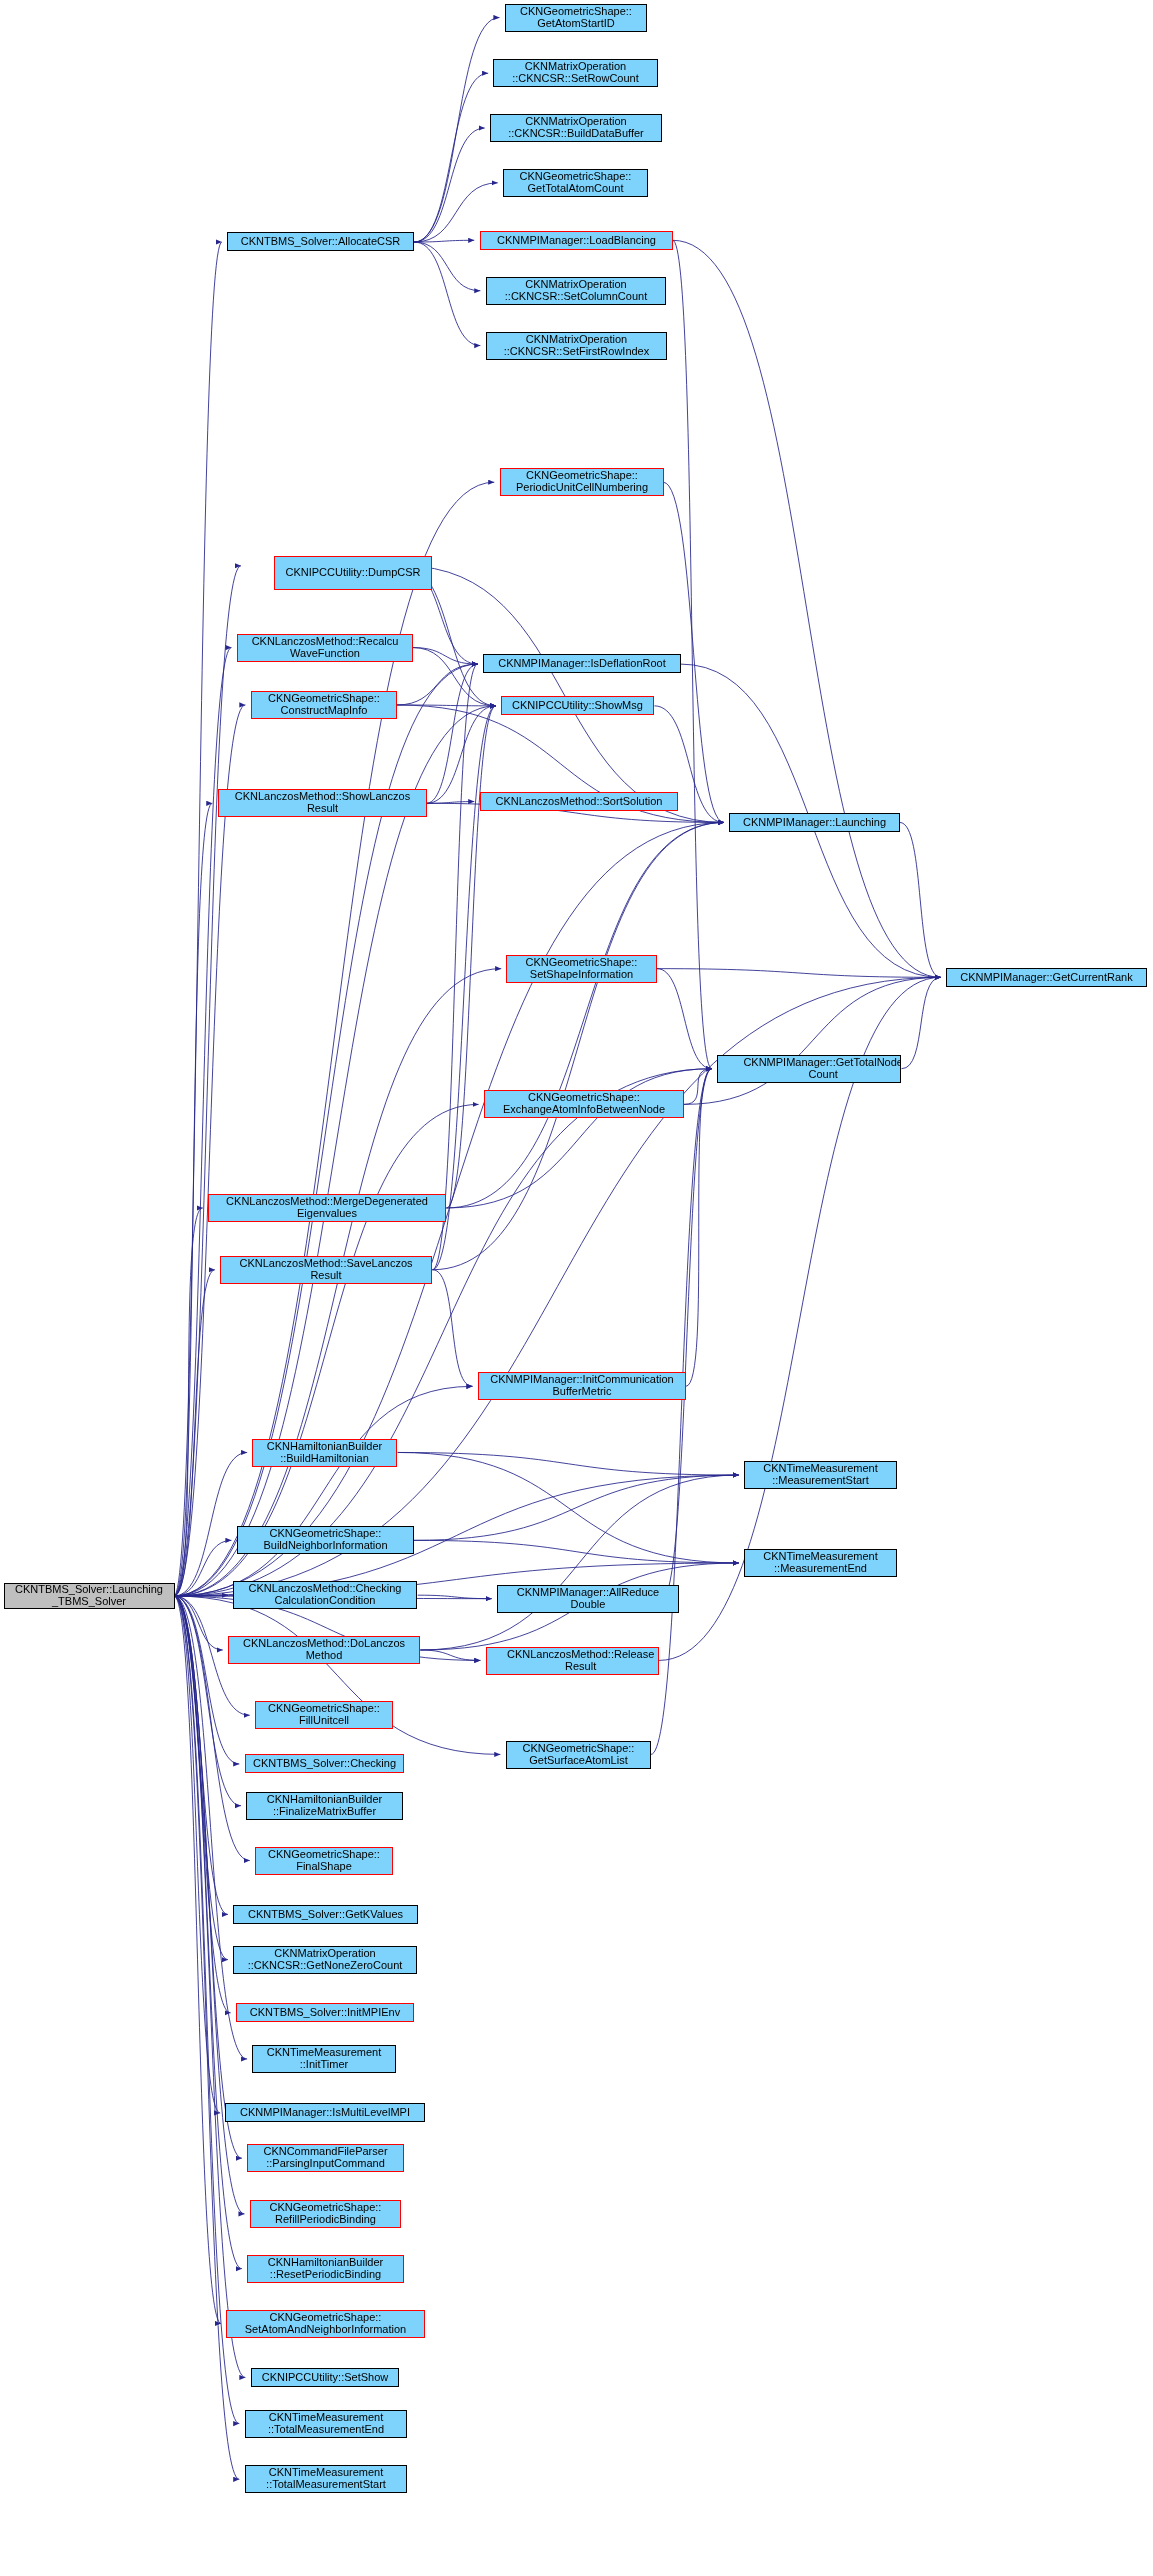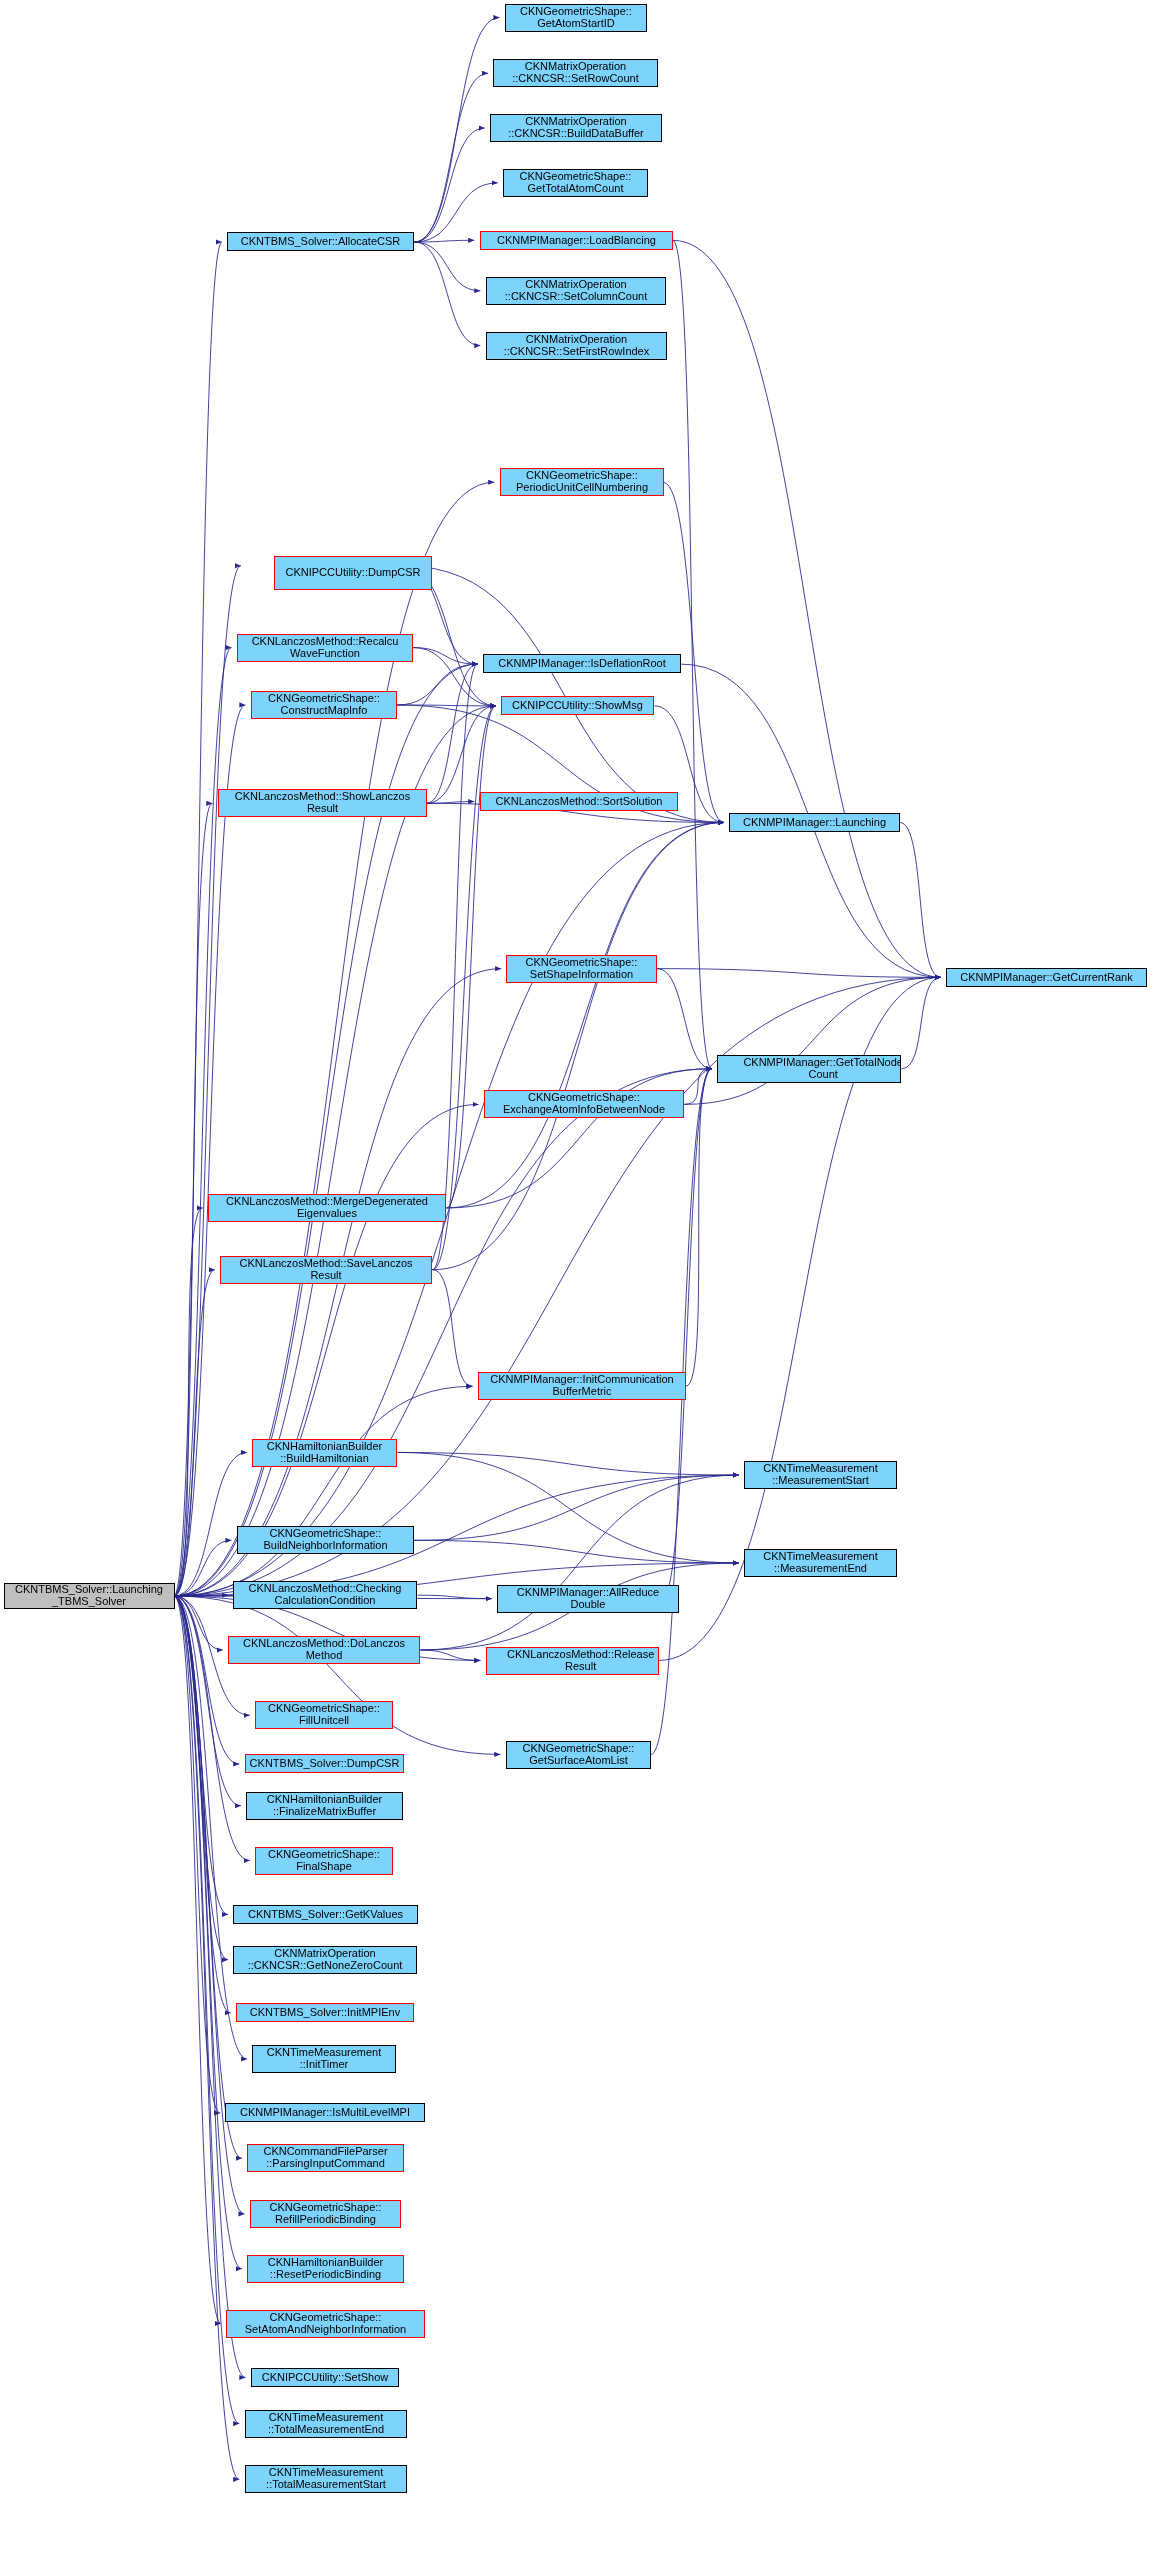--- a/index.html
+++ b/index.html
@@ -206,21 +206,21 @@
       <div class="node" style="left: 233px; top: 1581px; width: 184px; height: 28px;">CKNLanczosMethod::Checking
 CalculationCondition</div>
       <div class="node" style="left: 497px; top: 1585px; width: 182px; height: 28px;">CKNMPIManager::AllReduce
 Double</div>
       <div class="node red" style="left: 228px; top: 1636px; width: 192px; height: 28px;">CKNLanczosMethod::DoLanczos
 Method</div>
       <div class="node red" style="left: 486px; top: 1647px; width: 173px; height: 28px; padding-left: 18px;">CKNLanczosMethod::Release
 Result</div>
       <div class="node red" style="left: 255px; top: 1701px; width: 138px; height: 28px;">CKNGeometricShape::
 FillUnitcell</div>
-      <div class="node red" style="left: 245px; top: 1754px; width: 159px; height: 19px;">CKNTBMS_Solver::DumpCSR</div>
+      <div class="node red" style="left: 245px; top: 1754px; width: 159px; height: 19px;">CKNTBMS_Solver::Checking</div>
       <div class="node" style="left: 506px; top: 1741px; width: 145px; height: 28px;">CKNGeometricShape::
 GetSurfaceAtomList</div>
       <div class="node" style="left: 246px; top: 1792px; width: 157px; height: 28px;">CKNHamiltonianBuilder
 ::FinalizeMatrixBuffer</div>
       <div class="node red" style="left: 255px; top: 1847px; width: 138px; height: 28px;">CKNGeometricShape::
 FinalShape</div>
       <div class="node" style="left: 233px; top: 1905px; width: 185px; height: 19px;">CKNTBMS_Solver::GetKValues</div>
       <div class="node" style="left: 233px; top: 1946px; width: 184px; height: 28px;">CKNMatrixOperation
 ::CKNCSR::GetNoneZeroCount</div>
       <div class="node red" style="left: 236px; top: 2003px; width: 178px; height: 19px;">CKNTBMS_Solver::InitMPIEnv</div>

